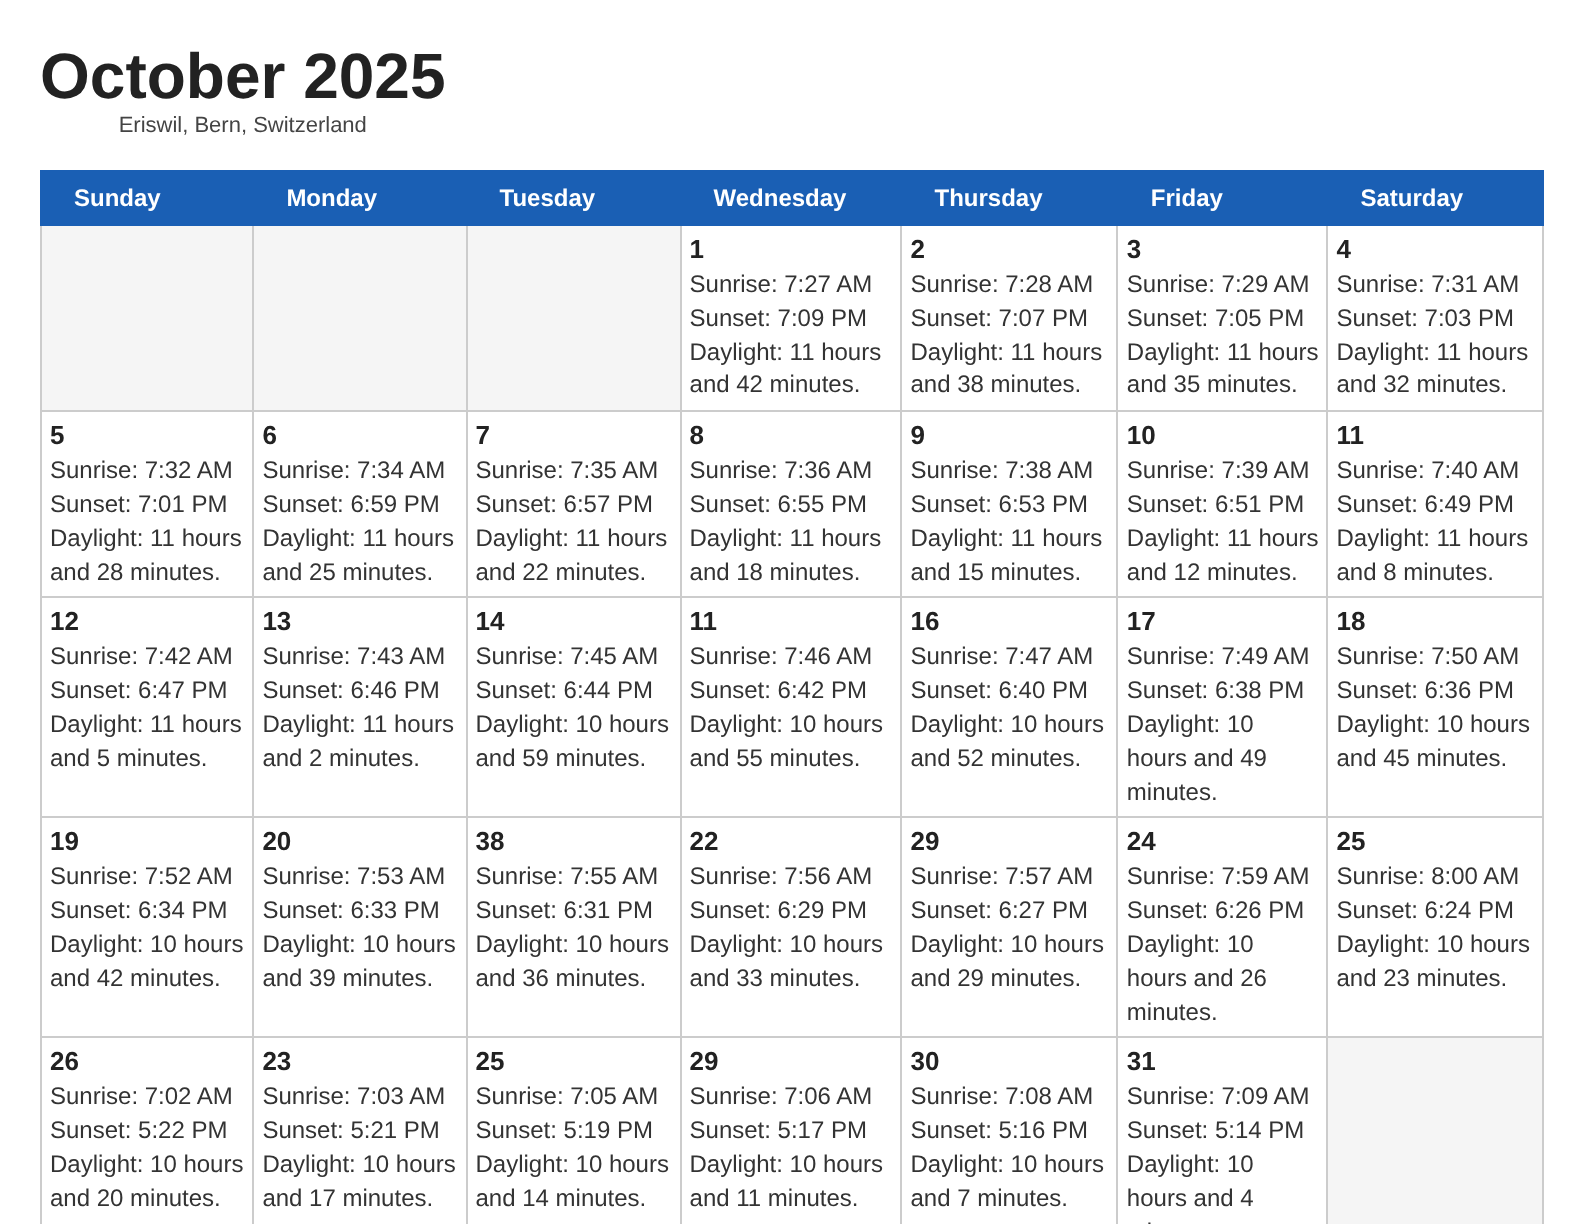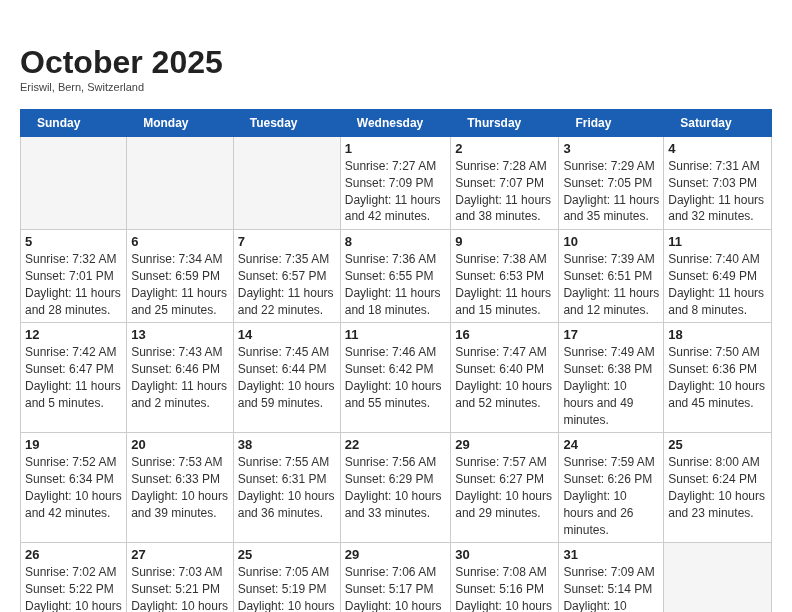--- a/index.html
+++ b/index.html
@@ -34,22 +34,21 @@
       font-size: 18px;
       font-weight: bold;
       color: #1a5fb4;
     }
     .logo-icon {
       width: 28px;
       height: 28px;
       margin-right: 4px;
     }
     .title-block {
-      text-align: left;
-      margin-top: 24px;
+      text-align: center;
     }
     .month-title {
       font-size: 32px;
       font-weight: bold;
       color: #222;
     }
     .location {
       font-size: 11px;
       color: #444;
     }
@@ -229,21 +228,21 @@
           <div class="day-num">25</div>
           <div class="day-info">Sunrise: 8:00 AM<br>Sunset: 6:24 PM<br>Daylight: 10 hours and 23 minutes.</div>
         </td>
       </tr>
       <tr>
         <td>
           <div class="day-num">26</div>
           <div class="day-info">Sunrise: 7:02 AM<br>Sunset: 5:22 PM<br>Daylight: 10 hours and 20 minutes.</div>
         </td>
         <td>
-          <div class="day-num">27</div>
+          <div class="day-num">23</div>
           <div class="day-info">Sunrise: 7:03 AM<br>Sunset: 5:21 PM<br>Daylight: 10 hours and 17 minutes.</div>
         </td>
         <td>
           <div class="day-num">25</div>
           <div class="day-info">Sunrise: 7:05 AM<br>Sunset: 5:19 PM<br>Daylight: 10 hours and 14 minutes.</div>
         </td>
         <td>
           <div class="day-num">29</div>
           <div class="day-info">Sunrise: 7:06 AM<br>Sunset: 5:17 PM<br>Daylight: 10 hours and 11 minutes.</div>
         </td>

